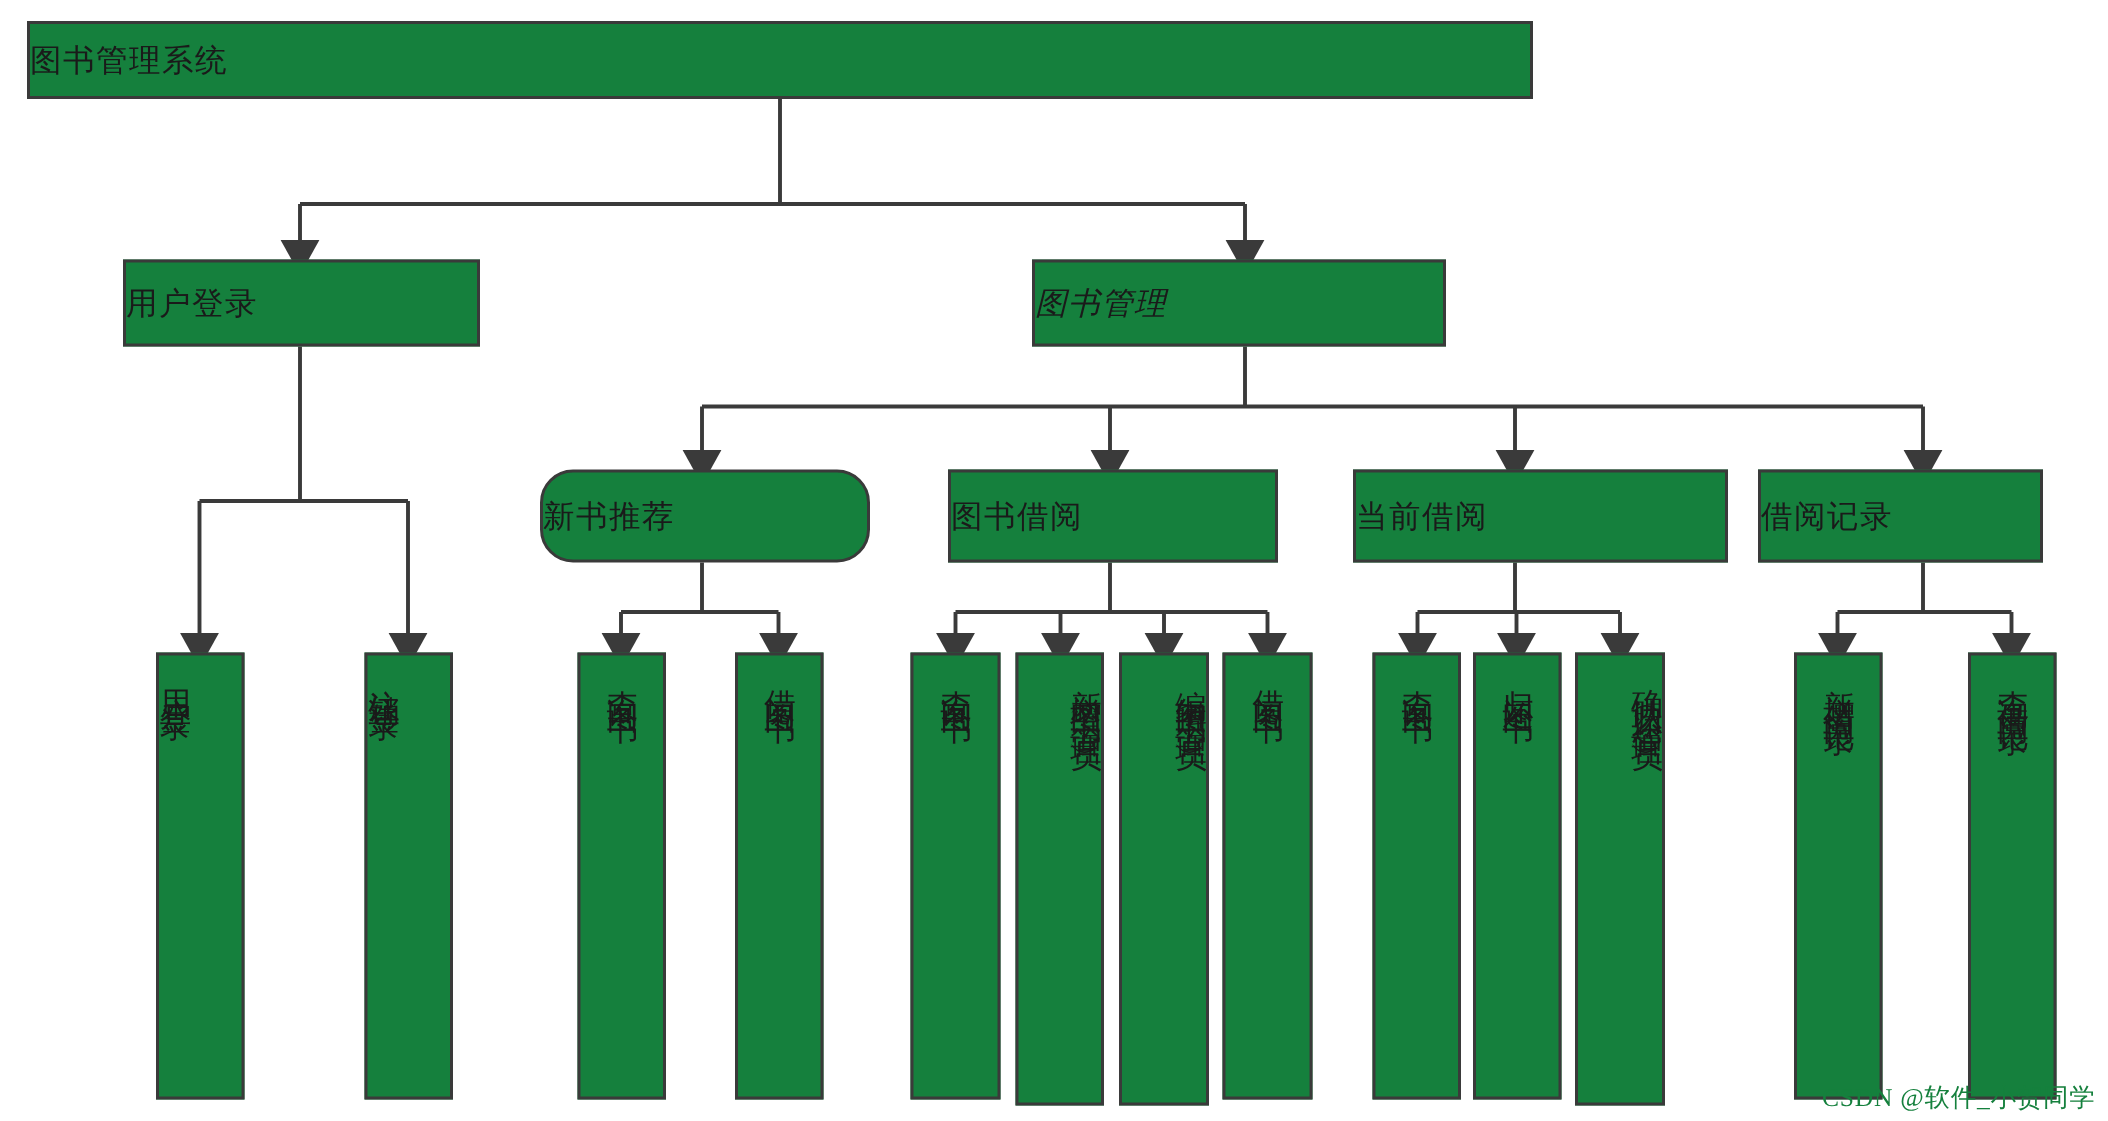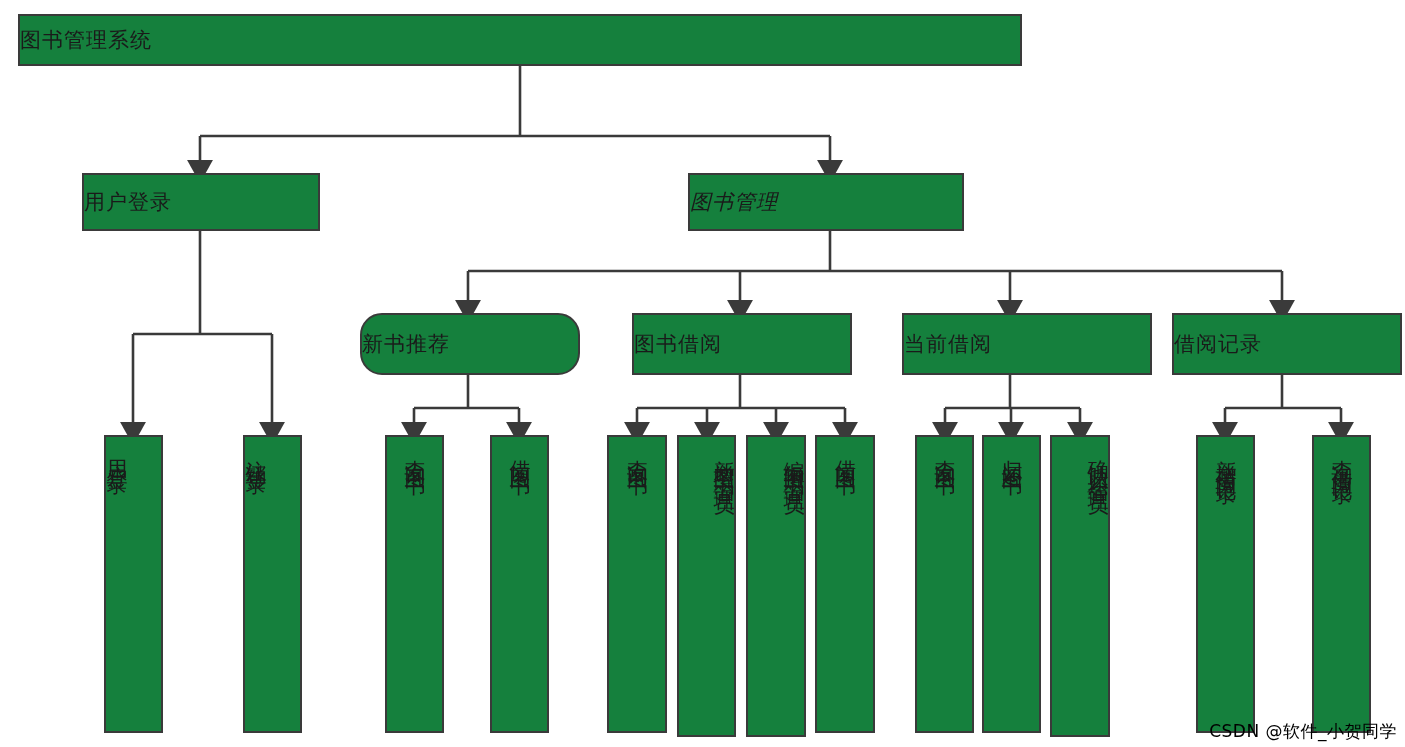--- a/index.html
+++ b/index.html
@@ -8,22 +8,22 @@
   #wires{position:absolute;left:0;top:0;width:1405px;height:747px;pointer-events:none;}
   .node{position:absolute;box-sizing:border-box;border:2.5px solid #3a3a3a;background:#15803d;
         display:flex;align-items:center;justify-content:flex-start;color:#1a1a1a;}
   .node.h{font-size:21px;letter-spacing:1px;}
   .node.v{writing-mode:vertical-rl;text-orientation:upright;font-size:21px;letter-spacing:5px;
           padding:6px 0;}
   .node.v.mid{align-items:center;}
   .node.v.top{align-items:flex-start;}
   .node.v.btm{align-items:flex-end;}
   .vtext{writing-mode:vertical-rl;text-orientation:upright;line-height:1;white-space:nowrap;}
-  #watermark{position:absolute;right:8px;bottom:4px;font-size:17px;color:#000000;
-             letter-spacing:.5px;white-space:nowrap;}
+  #watermark{position:absolute;right:8px;bottom:4px;font-size:17px;color:#15803d;
+             letter-spacing:.5px;white-space:nowrap;font-family:Liberation Serif, serif;}
 </style>
 </head>
 <body>
 
 <div id="stage">
 
   <svg id="wires" viewBox="0 0 1405 747">
     <defs>
       <marker id="ah" markerWidth="12" markerHeight="12" refX="1.2" refY="5" orient="auto" markerUnits="strokeWidth">
         <path d="M0,0 L0,10 L9,5 z" fill="#3a3a3a"></path>
@@ -86,21 +86,21 @@
 
   <div class="node h" style="left:360px;top:313px;width:220px;height:62px;border-radius:22px;">
     <span>新书推荐</span>
   </div>
   <div class="node h" style="left:632px;top:313px;width:220px;height:62px;">
     <span>图书借阅</span>
   </div>
   <div class="node h" style="left:902px;top:313px;width:250px;height:62px;">
     <span>当前借阅</span>
   </div>
-  <div class="node h" style="left:1172px;top:313px;width:230px;height:62px;">
+  <div class="node h" style="left:1172px;top:313px;width:190px;height:62px;">
     <span>借阅记录</span>
   </div>
 
   <div class="node v btm" style="left:104px;top:435px;width:59px;height:298px;">
     <span class="vtext">用户登录</span>
   </div>
   <div class="node v btm" style="left:243px;top:435px;width:59px;height:298px;">
     <span class="vtext">注销登录</span>
   </div>
 

